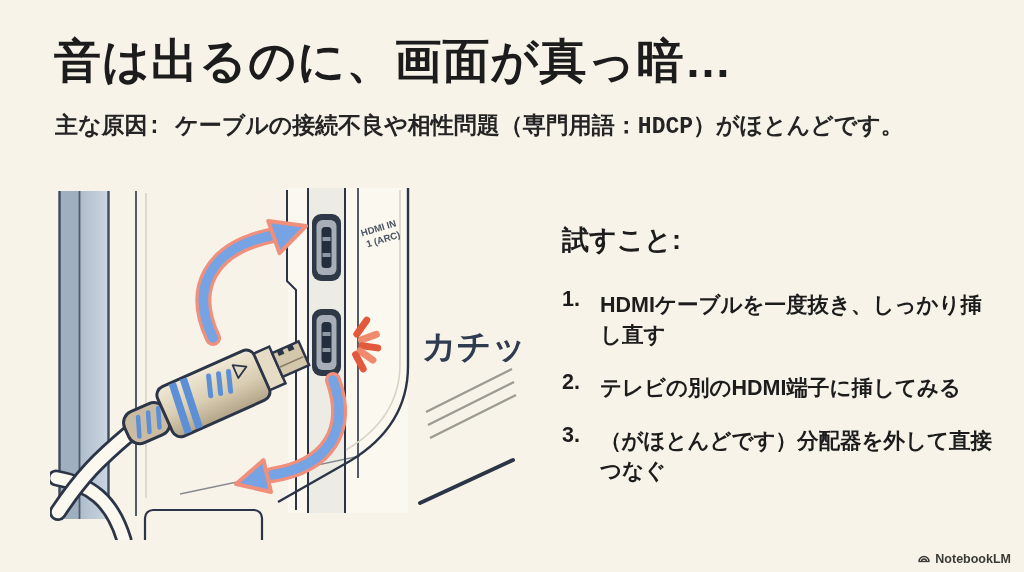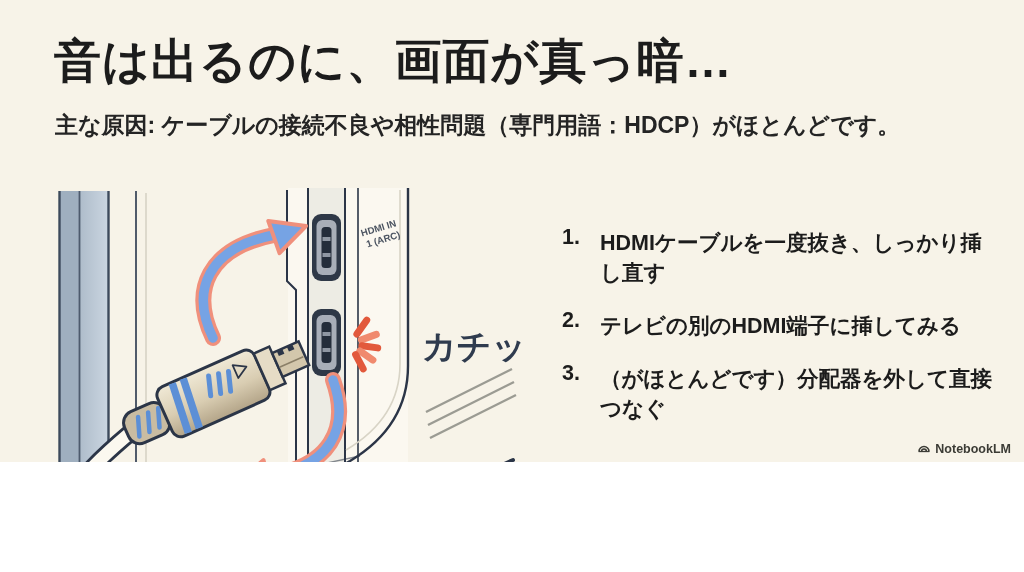--- a/index.html
+++ b/index.html
@@ -1,28 +1,28 @@
 <!DOCTYPE html>
 <html><head>
 <meta charset="utf-8">
 <style>
   html,body{margin:0;padding:0;}
   .slide{
-    position:relative;width:1024px;height:462px;overflow:hidden;
+    position:relative;width:1024px;height:572px;overflow:hidden;
     background:#F7F3E8;color:#1C1C1C;
     font-family:"Liberation Sans",sans-serif;
   }
   .title{
     position:absolute;left:54px;top:30px;
     font-size:47px;font-weight:800;letter-spacing:1px;color:#1C1C1C;
     white-space:nowrap;
   }
   .subtitle{
     position:absolute;left:55px;top:110px;
-    font-size:23px;font-weight:600;color:#242424;white-space:nowrap;
+    font-size:23px;font-weight:600;color:#242424;white-space:nowrap;font-family:Liberation Mono, monospace;
   }
   .illustration{position:absolute;left:50px;top:178px;width:490px;height:362px;}
   .checklist{position:absolute;left:562px;top:222px;width:434px;}
   .checklist-heading{font-size:27px;font-weight:800;margin:0 0 26px 0;color:#1C1C1C;}
   .check-item{display:flex;gap:10px;margin-bottom:17px;font-size:21.5px;font-weight:600;line-height:1.4;color:#1C1C1C;}
   .item-num{min-width:28px;flex:none;}
   .item-text{flex:1;margin-top:6px;}
   .brand{
     position:absolute;right:13px;bottom:6px;
     display:flex;align-items:center;gap:4px;
@@ -150,20 +150,21 @@
       <line x1="11.3" y1="-4.1" x2="26.3" y2="-9.6" stroke="#F08A6E" stroke-width="7"></line>
       <line x1="11.9" y1="1.7" x2="27.7" y2="3.9" stroke="#E2593C" stroke-width="7"></line>
       <line x1="9.8" y1="6.9" x2="22.9" y2="16.1" stroke="#F08A6E" stroke-width="7"></line>
       <line x1="5.6" y1="10.6" x2="13.2" y2="24.8" stroke="#E2593C" stroke-width="7"></line>
     </g>
 
     <text x="372" y="180" font-size="34" font-weight="800" fill="#2F3B4E">カチッ</text>
   </svg>
 
   <div class="checklist">
+    <div class="checklist-heading">試すこと:</div>
     <div class="check-item">
       <span class="item-num">1.</span>
       <span class="item-text">HDMIケーブルを一度抜き、しっかり挿し直す</span>
     </div>
     <div class="check-item">
       <span class="item-num">2.</span>
       <span class="item-text">テレビの別のHDMI端子に挿してみる</span>
     </div>
     <div class="check-item">
       <span class="item-num">3.</span>

